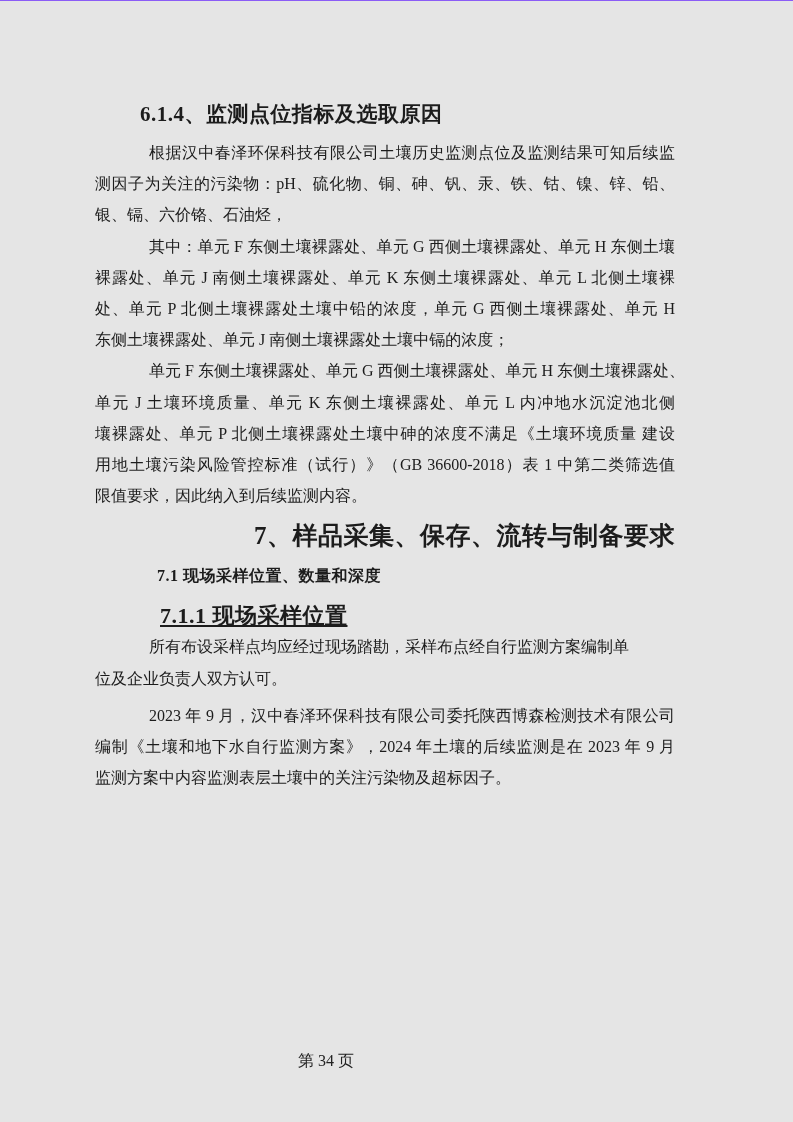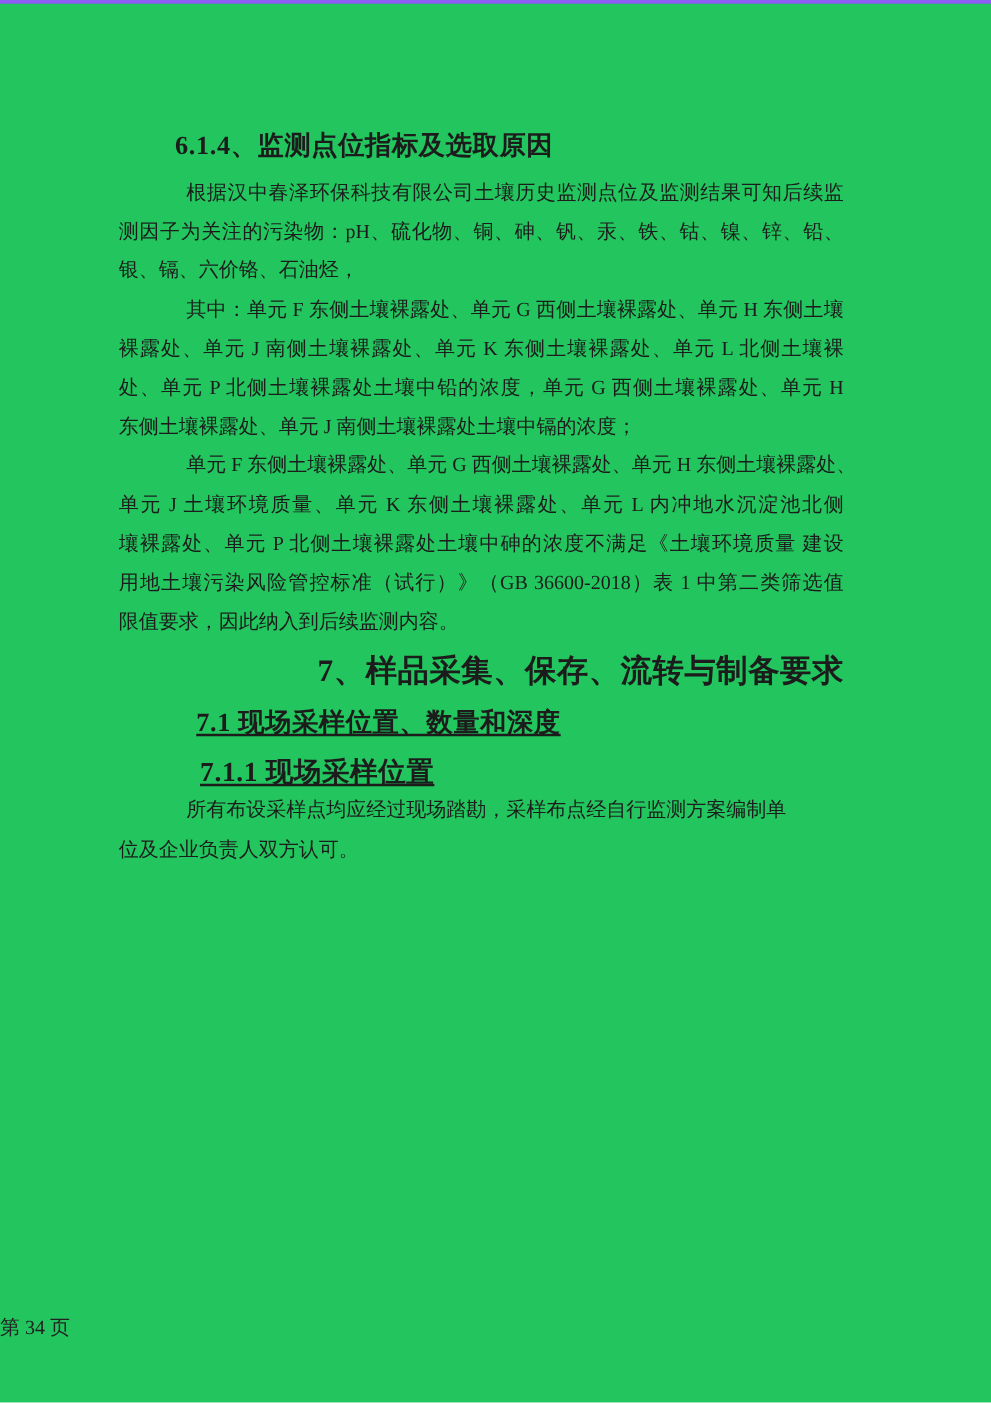--- a/index.html
+++ b/index.html
@@ -4,25 +4,25 @@
 <style>
   html, body {
     margin: 0;
     padding: 0;
     background: #ffffff;
   }
   .page {
     position: relative;
     width: 793px;
     height: 1122px;
-    background: #22c55e;
+    background: #e5e5e5;
     overflow: hidden;
     font-family: "Liberation Serif", "DejaVu Serif", serif;
     color: #1c1c1c;
-    border-top: 3px solid #8b5cf6;
+    border-top: 1px solid #8b5cf6;
     box-sizing: border-box;
   }
   .content {
     position: absolute;
     left: 95px;
     top: 97px;
     width: 580px;
   }
   
   .h-sub {
@@ -34,26 +34,25 @@
   }
   .h-main {
     font-size: 25px;
     font-weight: bold;
     line-height: 34px;
     margin: 8px 0 0 25px;
     letter-spacing: 0.5px;
     text-align: right;
   }
   .h-2 {
-    font-size: 21px;
+    font-size: 16px;
     font-weight: bold;
     line-height: 30px;
     margin: 8px 0 0 62px;
     letter-spacing: 0.5px;
-    text-decoration: underline;
   }
   .h-3 {
     font-size: 22px;
     font-weight: bold;
     line-height: 30px;
     margin: 10px 0 0 65px;
     letter-spacing: 0.5px;
     text-decoration: underline;
   }
   
@@ -76,20 +75,21 @@
   }
   .para.flush .line {
     text-align-last: left;
   }
   .spacer-p5 { margin-top: 6px; }
   .footer {
     position: absolute;
     left: 0;
     top: 1050px;
     width: 652px;
+    text-align: center;
     font-size: 16px;
     line-height: 20px;
     color: #222222;
   }
 </style>
 </head>
 <body>
 
 <div class="page">
   <div class="content">
@@ -121,17 +121,22 @@
 
     <div class="h-2">7.1 现场采样位置、数量和深度</div>
 
     <div class="h-3">7.1.1 现场采样位置</div>
 
     <div class="para flush">
         <div class="line">所有布设采样点均应经过现场踏勘，采样布点经自行监测方案编制单</div>
         <div class="line">位及企业负责人双方认可。</div>
       </div>
 
+    <div class="para spacer-p5">
+        <div class="line">2023 年 9 月，汉中春泽环保科技有限公司委托陕西博森检测技术有限公司</div>
+        <div class="line">编制《土壤和地下水自行监测方案》，2024 年土壤的后续监测是在 2023 年 9 月</div>
+        <div class="line">监测方案中内容监测表层土壤中的关注污染物及超标因子。</div>
+      </div>
 
   </div>
 
   <div class="footer">第 34 页</div>
 </div>
 
 </body></html>

